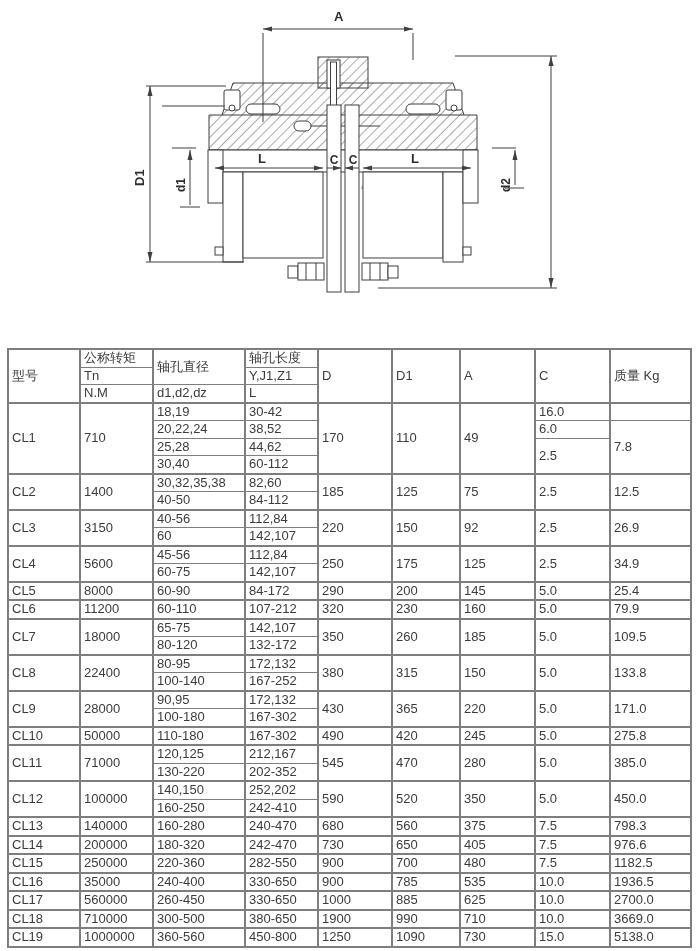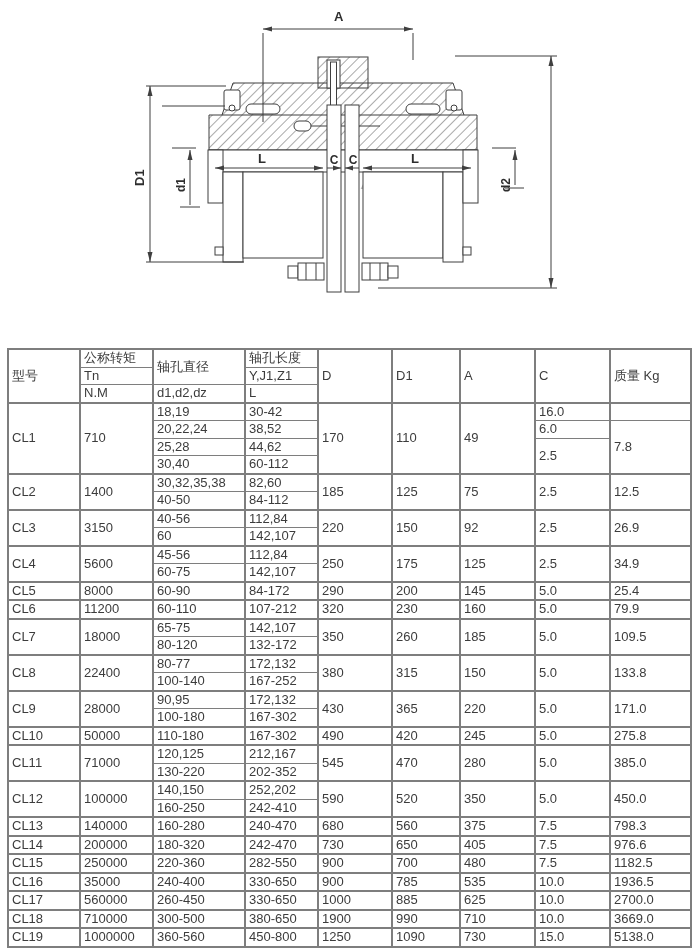--- a/index.html
+++ b/index.html
@@ -307,21 +307,21 @@
         <td rowspan="2">5.0</td>
         <td rowspan="2">109.5</td>
       </tr>
       <tr>
         <td>80-120</td>
         <td>132-172</td>
       </tr>
       <tr class="bs">
         <td rowspan="2">CL8</td>
         <td rowspan="2">22400</td>
-        <td>80-77</td>
+        <td>80-95</td>
         <td>172,132</td>
         <td rowspan="2">380</td>
         <td rowspan="2">315</td>
         <td rowspan="2">150</td>
         <td rowspan="2">5.0</td>
         <td rowspan="2">133.8</td>
       </tr>
       <tr>
         <td>100-140</td>
         <td>167-252</td>

